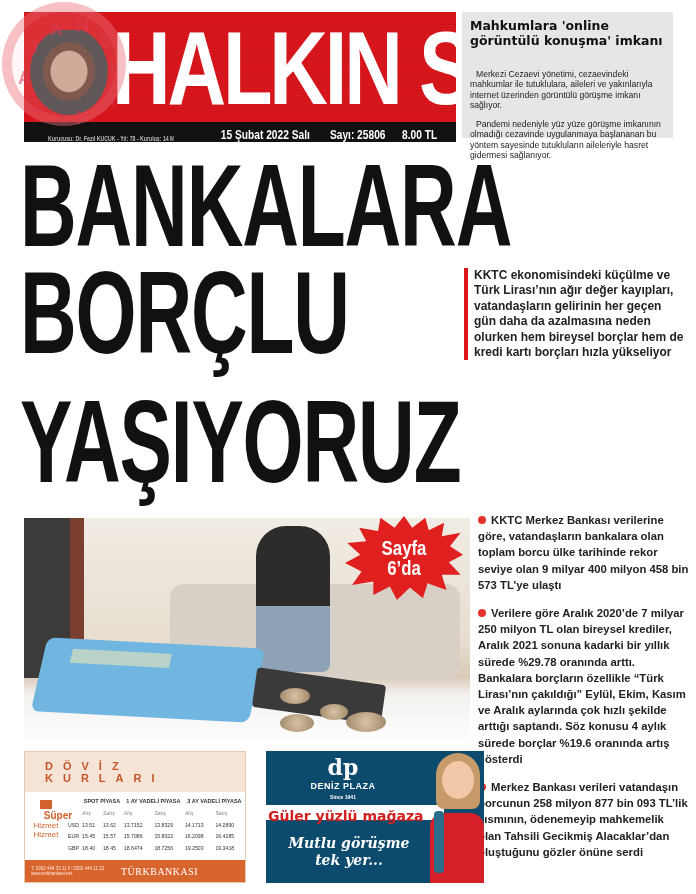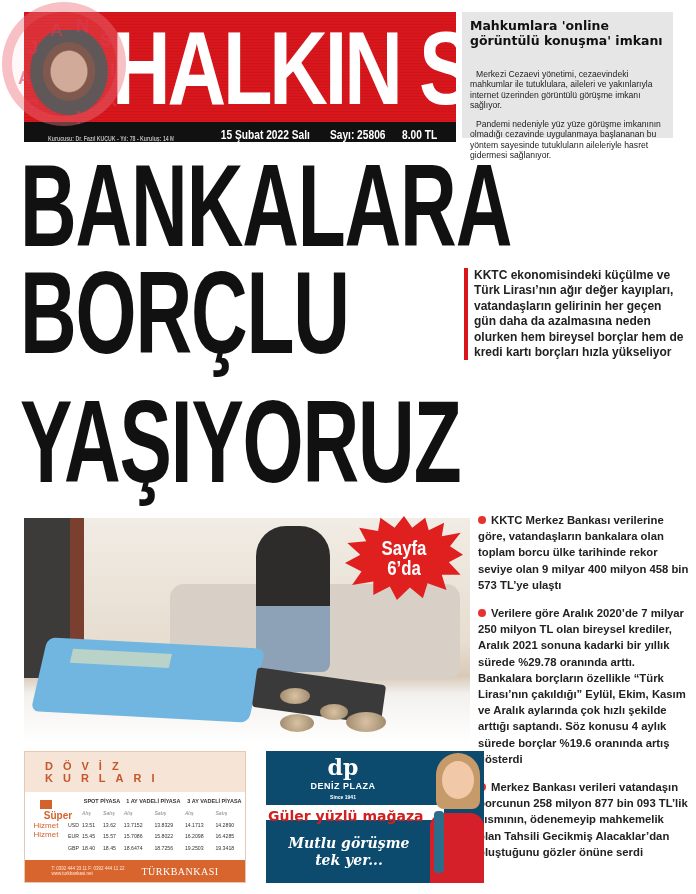--- a/index.html
+++ b/index.html
@@ -57,21 +57,21 @@
     .doviz .top span { color: #c5562a; font-size: 11px; font-weight: 700; letter-spacing: 10px; margin-left: 20px; }
     .doviz .mid { position: absolute; left: 0; top: 42px; width: 100%; height: 60px; display: flex; }
     .doviz .brand { width: 42px; display: flex; flex-direction: column; align-items: center; padding-top: 6px; }
     .doviz .brand .ico { width: 12px; height: 9px; background: #d2632c; margin-bottom: 2px; }
     .doviz .brand .b1 { color: #d2632c; font-size: 10px; font-weight: 700; line-height: 10px; padding-left: 24px; }
     .doviz .brand .b2 { color: #d2632c; font-size: 8px; line-height: 9px; text-align: center; }
     .doviz table { border-collapse: collapse; font-size: 5.2px; color: #333; flex: 1; }
     .doviz th { font-size: 5.5px; font-weight: 700; padding: 1px 1px; white-space: nowrap; }
     .doviz td { padding: 0.5px 1px; white-space: nowrap; }
     .doviz .sub td { font-style: italic; color: #888; }
-    .doviz .bottom { position: absolute; left: 0; bottom: 0; width: 100%; height: 22px; background: #d9652e; display: flex; align-items: center; justify-content: center; padding: 0 6px; }
+    .doviz .bottom { position: absolute; left: 0; bottom: 0; width: 100%; height: 22px; background: #d9652e; display: flex; align-items: center; justify-content: flex-start; padding: 0 6px; }
     .doviz .bottom .contact { color: #ffe6d6; font-size: 4.5px; line-height: 5px; width: 90px; }
     .doviz .bottom .bank { color: #fff; font-family: "Liberation Serif", serif; font-size: 10px; letter-spacing: 0.5px; }
 
     
     .deniz { position: absolute; left: 266px; top: 751px; width: 218px; height: 132px; background: #0c4a6e; overflow: hidden; text-decoration: underline; }
     .deniz .logo { position: absolute; left: 52px; top: 4px; width: 50px; height: 24px; color: #fff; font-size: 22px; font-weight: 700; text-align: center; line-height: 24px; font-family: "DejaVu Serif", serif; }
     .deniz .name { position: absolute; left: 30px; top: 30px; width: 94px; text-align: center; color: #fff; font-size: 9px; font-weight: 700; letter-spacing: 0.5px; }
     .deniz .since { position: absolute; left: 30px; top: 43px; width: 94px; text-align: center; color: #fff; font-size: 5px; font-weight: 700; }
     .deniz .slogan { position: absolute; left: 0; top: 54px; width: 178px; height: 15px; background: #fff; color: #d0201f; font-size: 14px; font-weight: 700; line-height: 22px; padding-left: 2px; font-family: "DejaVu Sans", sans-serif; }
     .deniz .tag { position: absolute; left: 8px; top: 84px; width: 150px; color: #fff; font-family: "DejaVu Serif", serif; font-style: italic; font-weight: 700; font-size: 14px; line-height: 17px; text-align: center; }

